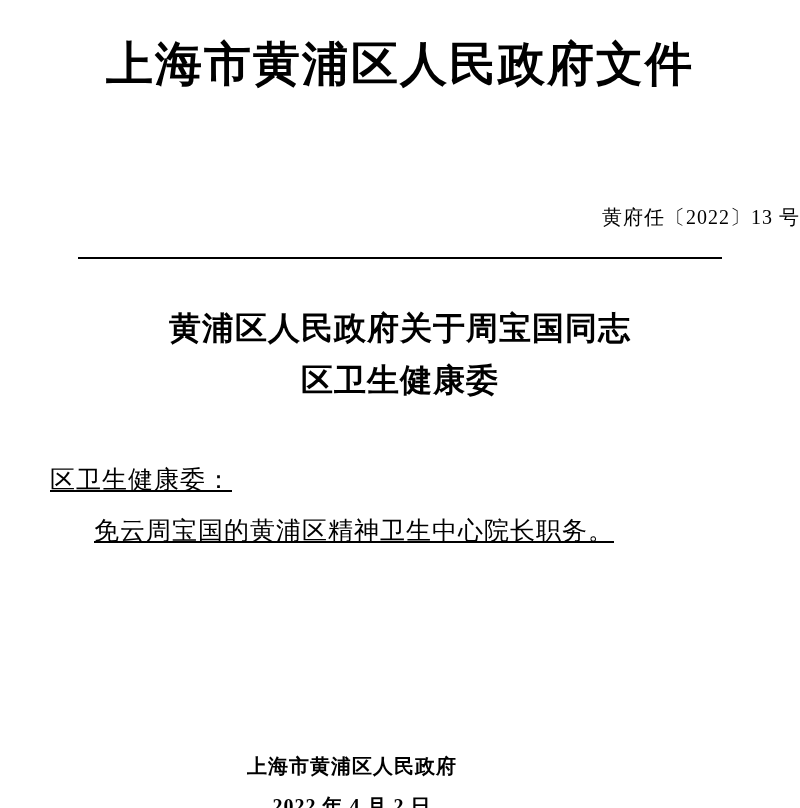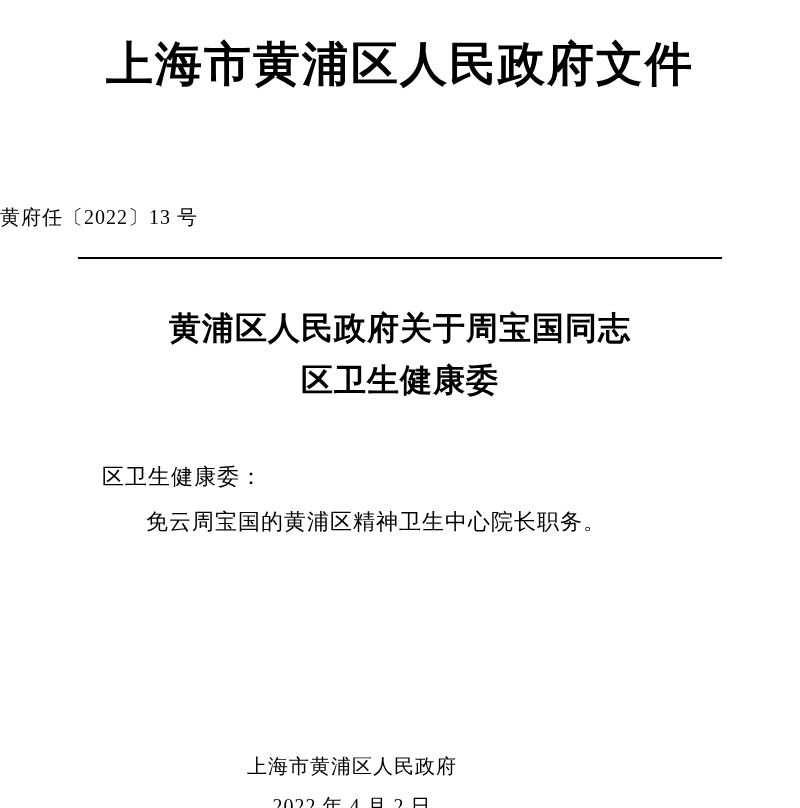--- a/index.html
+++ b/index.html
@@ -29,21 +29,21 @@
     font-weight: bold;
     font-size: 47px;
     letter-spacing: 2px;
     color: #000000;
     margin-top: 36px;
     line-height: 1.2;
   }
 
   
   .doc-number {
-    text-align: left;
+    text-align: right;
     font-size: 20px;
     letter-spacing: 1px;
     margin-top: 112px;
     font-family: "Liberation Serif", "DejaVu Serif", serif;
   }
 
   
   .rule {
     height: 2px;
     background: #000000;
@@ -60,24 +60,25 @@
     margin-top: 44px;
     letter-spacing: 1px;
   }
   .title-line {
     display: block;
   }
 
   
   .body-block {
     margin-top: 48px;
-    padding: 0 102px;
-    font-size: 22px;
+    padding: 0 50px;
+    font-size: 25px;
     line-height: 2.05;
     letter-spacing: 1px;
+    text-decoration: underline;
   }
   .body-line {
     display: block;
     white-space: pre;
   }
   .indent {
     text-indent: 44px;
   }
 
   
@@ -85,21 +86,21 @@
     position: absolute;
     left: 0;
     right: 0;
     bottom: 18px;
     text-align: center;
     font-size: 20px;
     line-height: 2.0;
     letter-spacing: 1px;
     padding-right: 96px;
   }
-  .sig-line { display: block; }
+  .sig-line { display: block; font-weight: bold; }
 </style>
 </head>
 <body>
 
 <div class="page">
 
   <div class="masthead">上海市黄浦区人民政府文件</div>
 
   <div class="doc-number">黄府任〔2022〕13 号</div>
 

